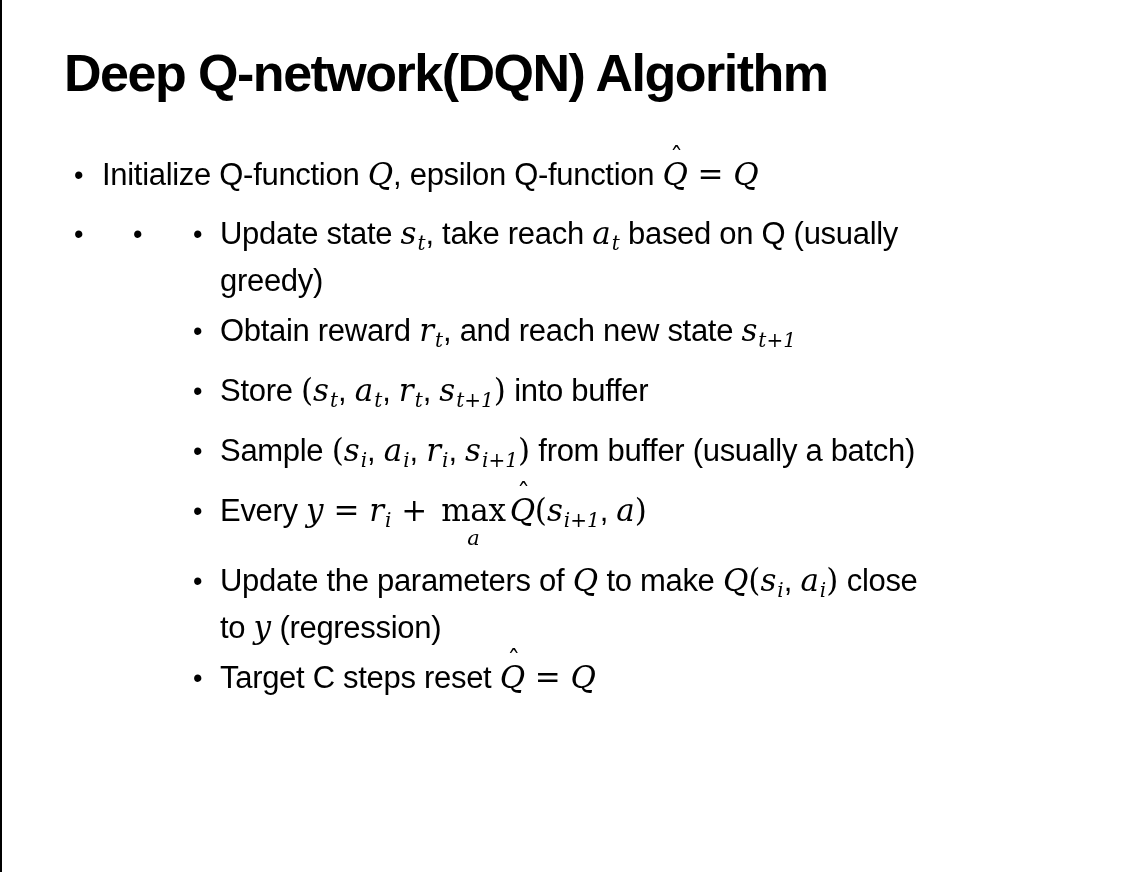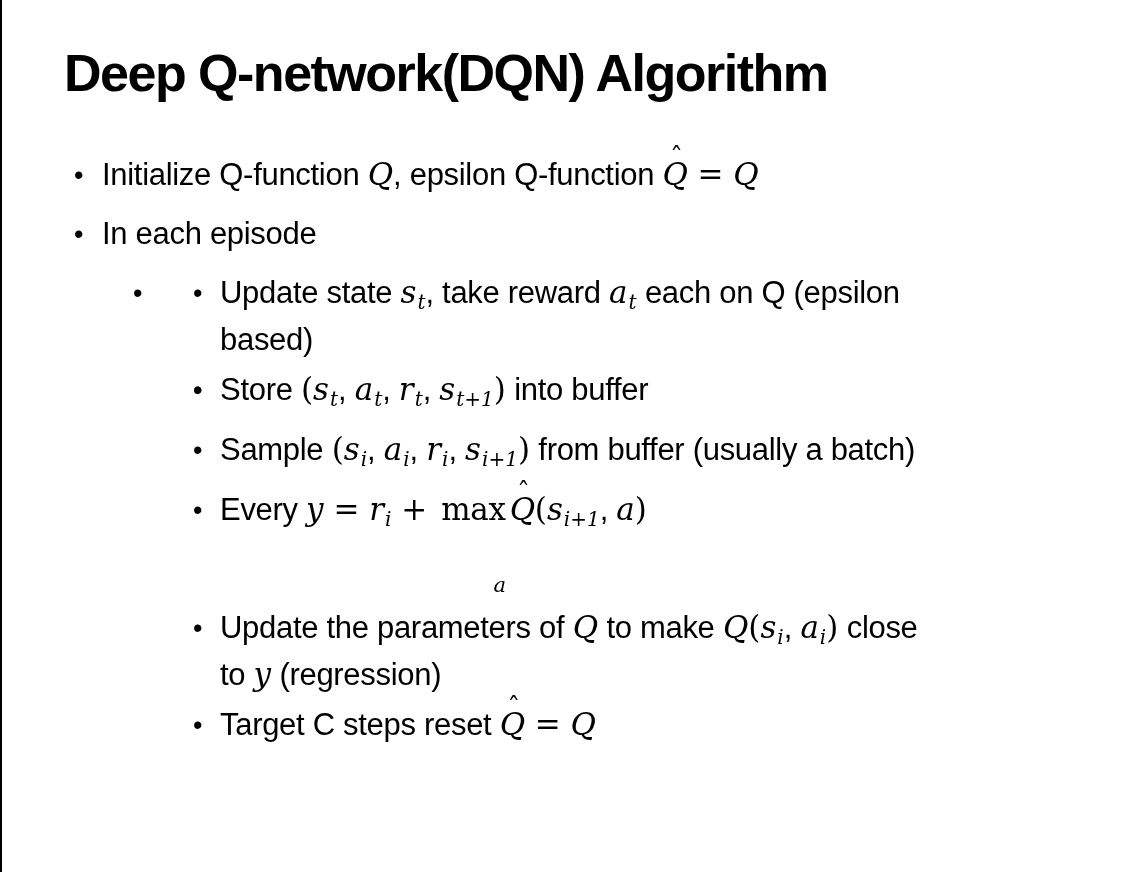--- a/index.html
+++ b/index.html
@@ -32,36 +32,36 @@
   
   .m{font-family:"DejaVu Serif",serif;font-style:italic;letter-spacing:0;}
   .mp{font-family:"DejaVu Serif",serif;letter-spacing:0;}
   .msub{font-size:20px;vertical-align:-6px;font-style:italic;margin-left:1px;}
   .mhat{position:relative;display:inline-block;font-family:"DejaVu Serif",serif;font-style:italic;}
   .mhat .hatmark{
     position:absolute;top:-12px;left:55%;transform:translateX(-50%);
     font-size:26px;font-style:normal;line-height:1;
   }
   .maxu{
-    display:inline-flex;flex-direction:column;align-items:flex-end;
-    font-family:"DejaVu Serif",serif;line-height:1;margin:0 4px;vertical-align:baseline;gap:48px;
+    display:inline-flex;flex-direction:column;align-items:center;
+    font-family:"DejaVu Serif",serif;line-height:1;margin:0 4px;vertical-align:baseline;
   }
   .maxu .munder{font-style:italic;font-size:21px;margin-top:2px;}
 </style>
 </head>
 <body>
 
 <div class="slide">
   <h1 class="title">Deep Q-network(DQN) Algorithm</h1>
   <div class="bullets">
       <div class="item lv1"><span class="dot">•</span><span class="content"><span class="txt">Initialize Q-function </span><span class="m">Q</span><span class="txt">, epsilon Q-function </span><span class="mhat">Q<span class="hatmark">ˆ</span></span><span class="mp"> = </span><span class="m">Q</span></span></div>
-      <div class="item lv1"><span class="dot">•</span><span class="content"><span class="txt">In each episode</span></span></div>
+      <div class="item lv1"><span class="dot">•</span></div>
       <div class="item lv2"><span class="dot">•</span></div>
-      <div class="item lv3"><span class="dot">•</span><span class="content"><span class="txt">Update state </span><span class="m">s<span class="msub">t</span></span><span class="txt">, take reward </span><span class="m">a<span class="msub">t</span></span><span class="txt"> each on Q (epsilon</span><br><span class="txt">based)</span></span></div>
-      <div class="item lv3"><span class="dot">•</span></div>
+      <div class="item lv3"><span class="dot">•</span><span class="content"><span class="txt">Update state </span><span class="m">s<span class="msub">t</span></span><span class="txt">, take reach </span><span class="m">a<span class="msub">t</span></span><span class="txt"> based on Q (usually</span><br><span class="txt">greedy)</span></span></div>
+      <div class="item lv3"><span class="dot">•</span><span class="content"><span class="txt">Obtain reward </span><span class="m">r<span class="msub">t</span></span><span class="txt">, and reach new state </span><span class="m">s<span class="msub">t+1</span></span></span></div>
       <div class="item lv3"><span class="dot">•</span><span class="content"><span class="txt">Store </span><span class="mp">(</span><span class="m">s<span class="msub">t</span></span><span class="txt">, </span><span class="m">a<span class="msub">t</span></span><span class="txt">, </span><span class="m">r<span class="msub">t</span></span><span class="txt">, </span><span class="m">s<span class="msub">t+1</span></span><span class="mp">)</span><span class="txt"> into buffer</span></span></div>
       <div class="item lv3"><span class="dot">•</span><span class="content"><span class="txt">Sample </span><span class="mp">(</span><span class="m">s<span class="msub">i</span></span><span class="txt">, </span><span class="m">a<span class="msub">i</span></span><span class="txt">, </span><span class="m">r<span class="msub">i</span></span><span class="txt">, </span><span class="m">s<span class="msub">i+1</span></span><span class="mp">)</span><span class="txt"> from buffer (usually a batch)</span></span></div>
       <div class="item lv3"><span class="dot">•</span><span class="content"><span class="txt">Every </span><span class="m">y</span><span class="mp"> = </span><span class="m">r<span class="msub">i</span></span><span class="mp"> + </span><span class="maxu">
             <span class="mtop">max</span>
             <span class="munder">a</span>
           </span><span class="mhat">Q<span class="hatmark">ˆ</span></span><span class="mp">(</span><span class="m">s<span class="msub">i+1</span></span><span class="txt">, </span><span class="m">a</span><span class="mp">)</span></span></div>
       <div class="item lv3"><span class="dot">•</span><span class="content"><span class="txt">Update the parameters of </span><span class="m">Q</span><span class="txt"> to make </span><span class="m">Q</span><span class="mp">(</span><span class="m">s<span class="msub">i</span></span><span class="txt">, </span><span class="m">a<span class="msub">i</span></span><span class="mp">)</span><span class="txt"> close</span><br><span class="txt">to </span><span class="m">y</span><span class="txt"> (regression)</span></span></div>
       <div class="item lv3"><span class="dot">•</span><span class="content"><span class="txt">Target C steps reset </span><span class="mhat">Q<span class="hatmark">ˆ</span></span><span class="mp"> = </span><span class="m">Q</span></span></div>
     </div>
 </div>

